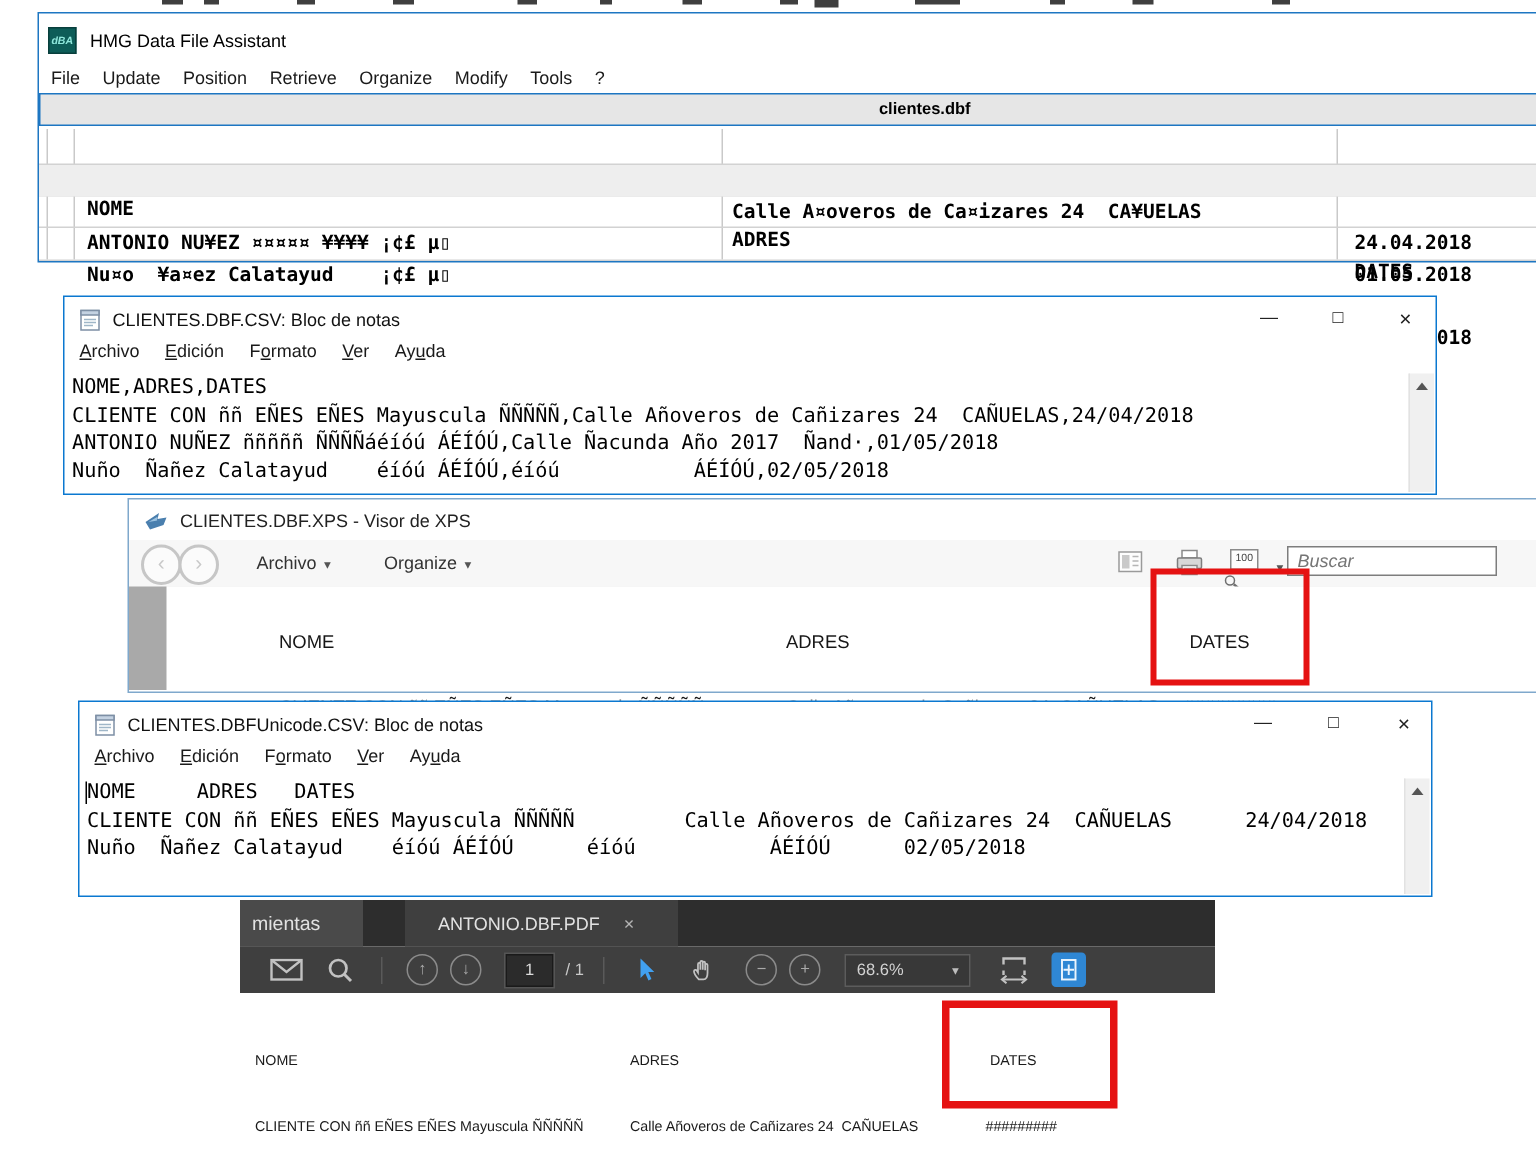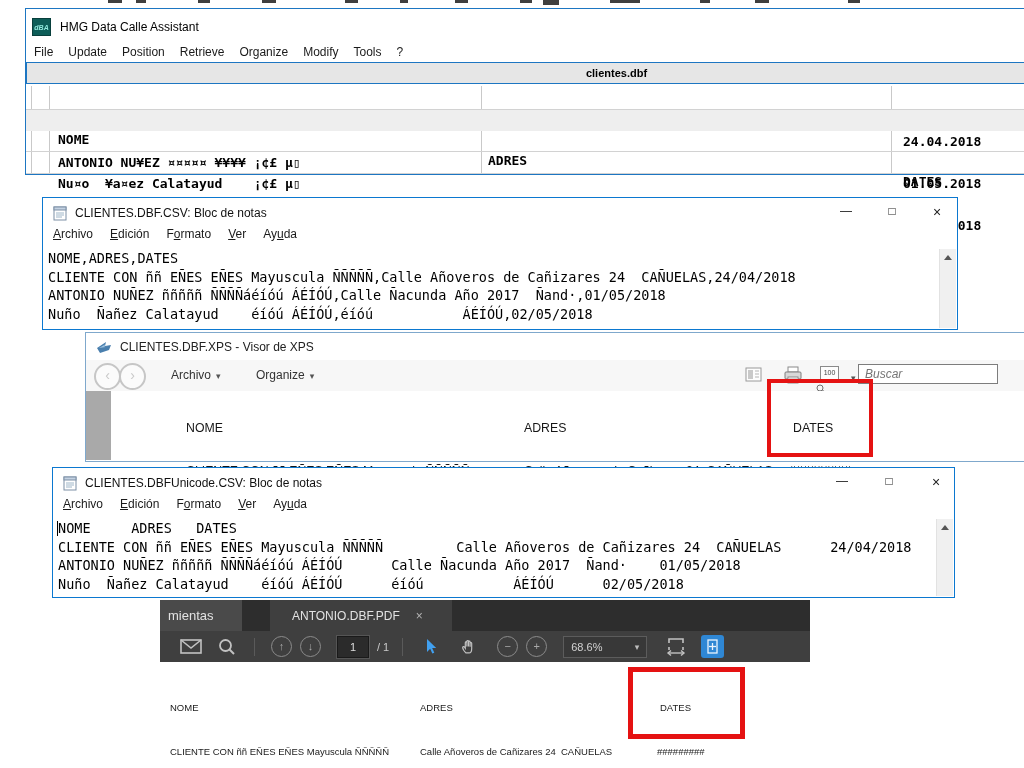--- a/index.html
+++ b/index.html
@@ -98,21 +98,21 @@
   <div class="frag" style="left:700px;width:10px"></div>
   <div class="frag" style="left:755px;width:14px"></div>
   <div class="frag" style="left:848px;width:12px"></div>
 </div>
 
 <div class="win hmg">
   <div class="hmg-title">
     <div class="hmg-ico">
         <span>dBA</span>
       </div>
-    <span class="t">HMG Data Calle Assistant</span>
+    <span class="t">HMG Data File Assistant</span>
   </div>
   <div class="menubar hmg-menu">
       <span class="mi">File</span>
       <span class="mi">Update</span>
       <span class="mi">Position</span>
       <span class="mi">Retrieve</span>
       <span class="mi">Organize</span>
       <span class="mi">Modify</span>
       <span class="mi">Tools</span>
       <span class="mi">?</span>
@@ -127,20 +127,21 @@
     <div class="hline" style="top:44px"></div>
     <div class="hline" style="top:65px"></div>
     <div class="hline" style="top:87px"></div>
     <div class="hrow hhead">
       <span class="cd">D</span>
       <span class="cn">NOME</span>
       <span class="ca">ADRES</span>
       <span class="cdt">DATES</span>
     </div>
     <div class="hrow hr0">
+      <span class="ca">Calle A¤overos de Ca¤izares 24  CA¥UELAS</span>
       <span class="cdt">24.04.2018</span>
     </div>
     <div class="hrow hr1">
       <span class="cn">ANTONIO NU¥EZ ¤¤¤¤¤ ¥¥¥¥ ¡¢£ µ▯</span>
       <span class="cdt">01.05.2018</span>
     </div>
     <div class="hrow hr2">
       <span class="cn">Nu¤o  ¥a¤ez Calatayud    ¡¢£ µ▯</span>
       <span class="ca">¡¢£           µ▯</span>
       <span class="cdt">02.05.2018</span>
@@ -262,21 +263,20 @@
   <div class="menubar np-menu">
       <span class="mi"><span class="acc">A</span>rchivo</span>
       <span class="mi"><span class="acc">E</span>dición</span>
       <span class="mi">F<span class="acc">o</span>rmato</span>
       <span class="mi"><span class="acc">V</span>er</span>
       <span class="mi">Ay<span class="acc">u</span>da</span>
     </div>
   <div class="np-body">
     <div class="ln">NOME     ADRES   DATES</div>
     <div class="ln">CLIENTE CON ññ EÑES EÑES Mayuscula ÑÑÑÑÑ         Calle Añoveros de Cañizares 24  CAÑUELAS      24/04/2018</div>
-    <div class="ln">ANTONIO NUÑEZ ñññññ ÑÑÑÑáéíóú ÁÉÍÓÚ      Calle Ñacunda Año 2017  Ñand·    01/05/2018</div>
     <div class="ln">Nuño  Ñañez Calatayud    éíóú ÁÉÍÓÚ      éíóú           ÁÉÍÓÚ      02/05/2018</div>
   </div>
   <div class="caret"></div>
   <div class="np-scroll">
     <div class="sarr"></div>
   </div>
 </div>
 
 <div class="pdfwin">
   <div class="pdf-tabbar">

